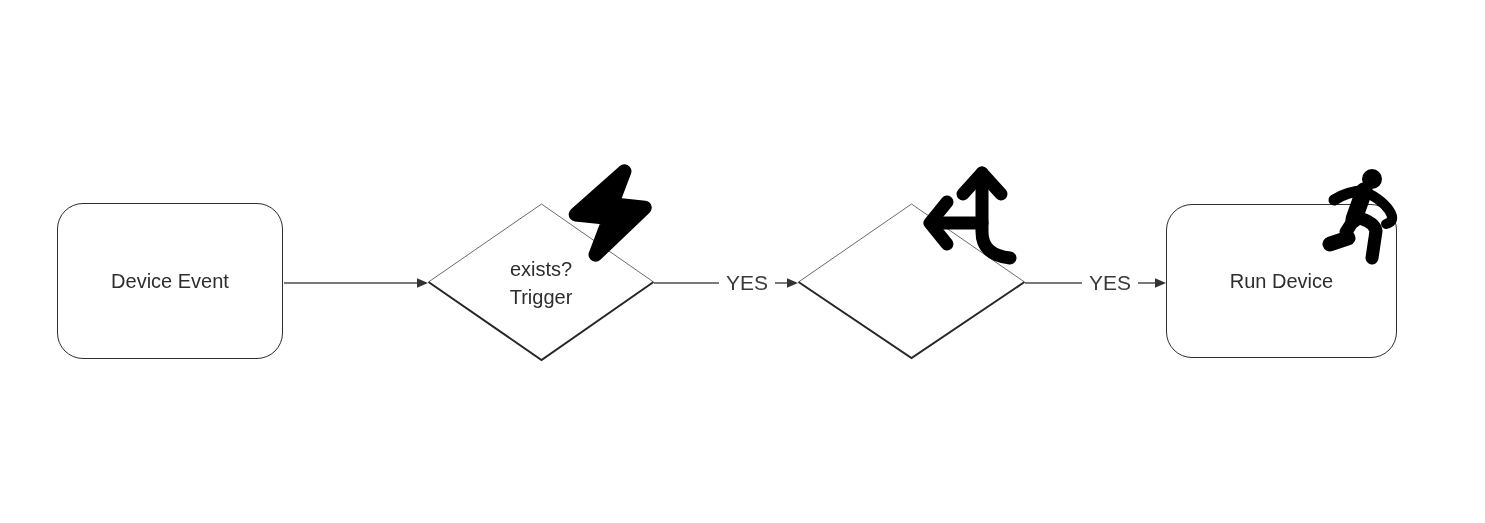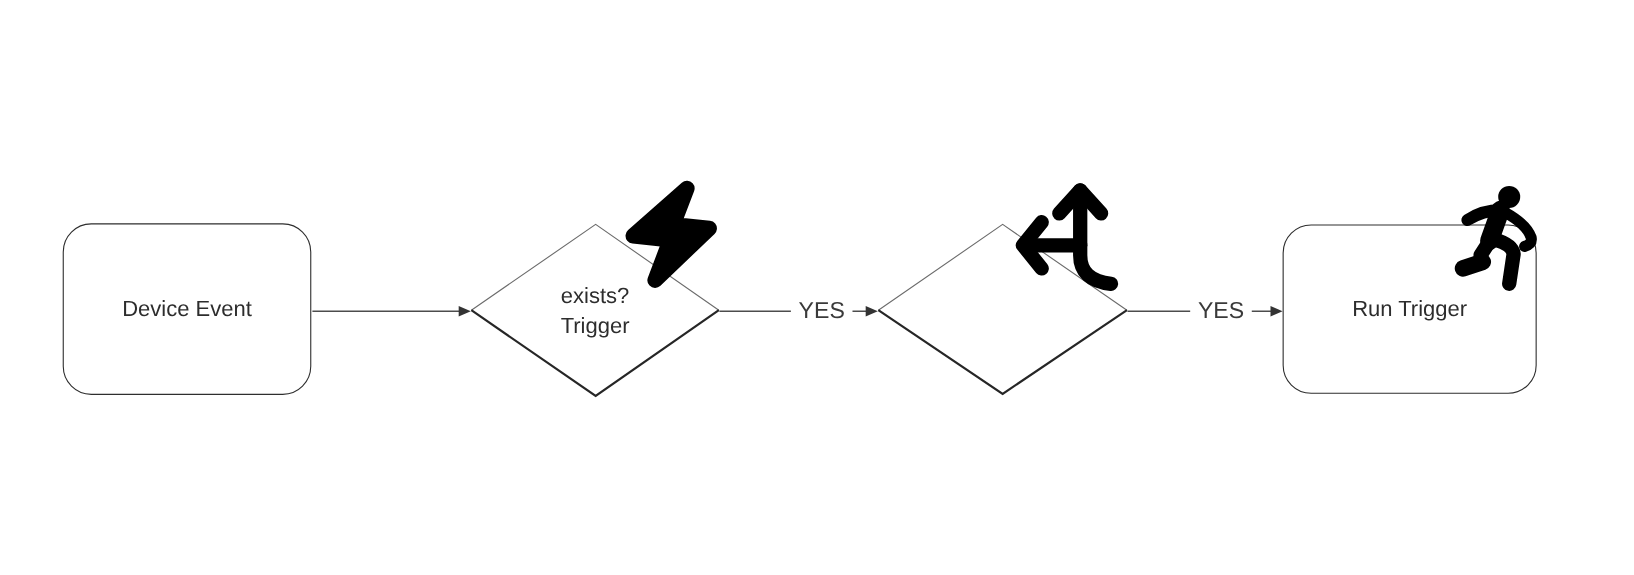--- a/index.html
+++ b/index.html
@@ -86,21 +86,21 @@
       <polyline class="diamond-top" points="798.5,282 911.5,204 1024.5,282"></polyline>
       <polyline class="diamond-bottom" points="798.5,282 911.5,358 1024.5,282"></polyline>
     </g>
   </svg>
 
   <div class="node-rect" style="left:57px; top:203px; width:226px; height:156px;">
     <span class="node-label">Device Event</span>
   </div>
 
   <div class="node-rect" style="left:1166px; top:204px; width:231px; height:154px;">
-    <span class="node-label">Run Trigger</span>
+    <span class="node-label">Run Device</span>
   </div>
 
   <div class="diamond-label" style="left:441px; top:255px;">
     <div>exists?</div>
     <div>Trigger</div>
   </div>
 
 
   <span class="edge-label" style="left:731px; top:283px;">YES</span>
 

